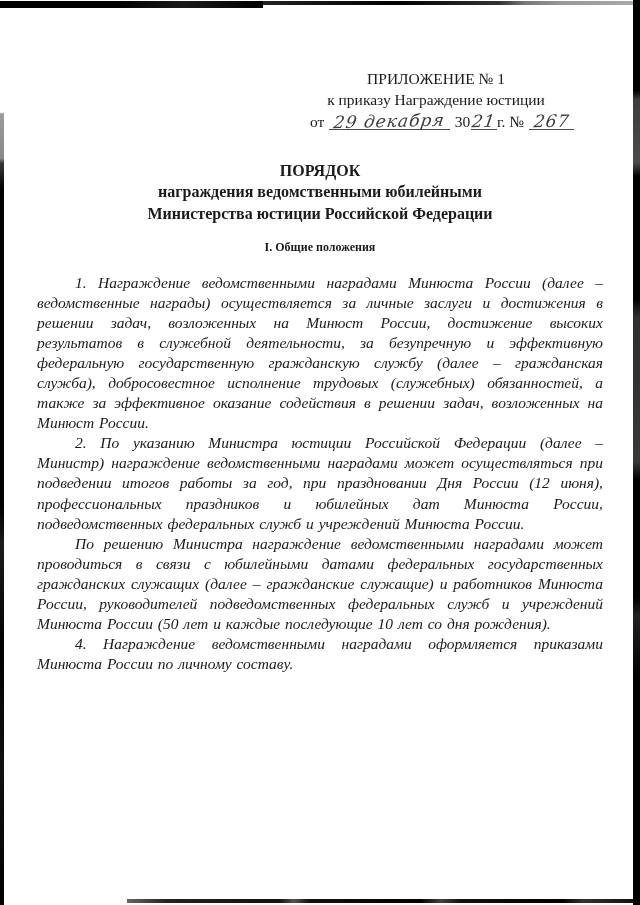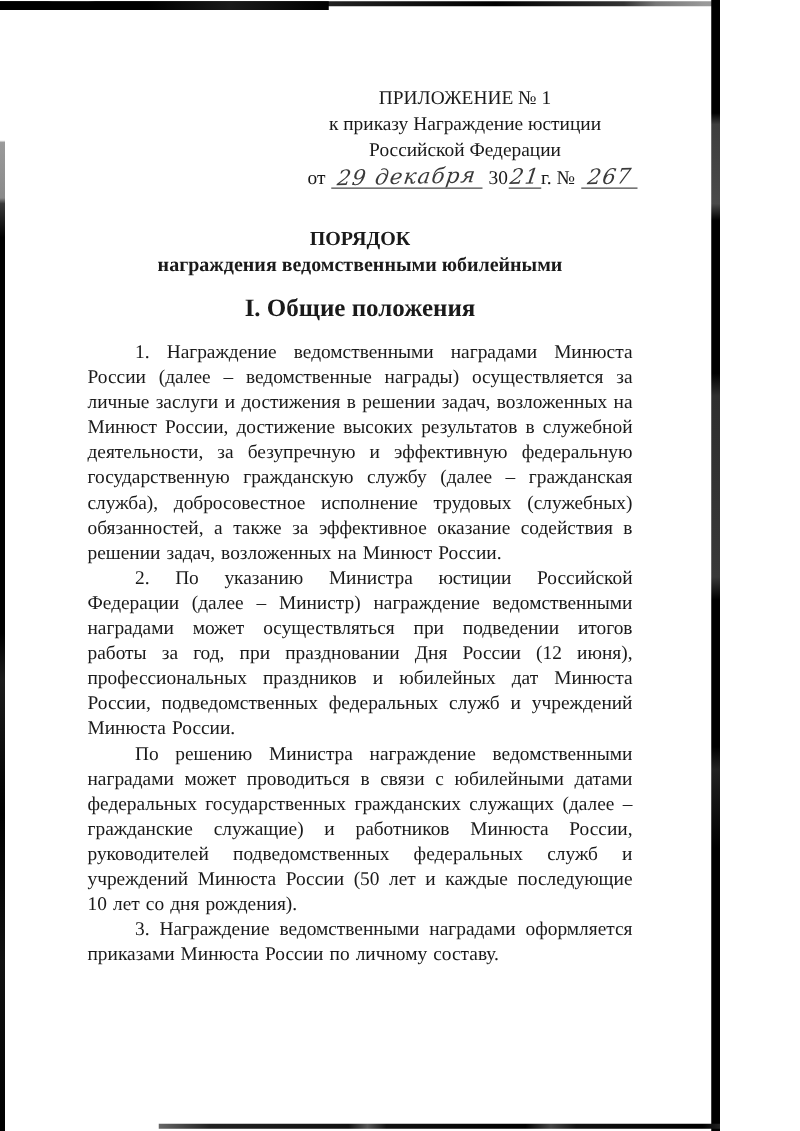--- a/index.html
+++ b/index.html
@@ -2,21 +2,21 @@
 <html><head>
 <meta charset="utf-8">
 <style>
   html, body {
     margin: 0;
     padding: 0;
     background: #ffffff;
   }
   .page {
     position: relative;
-    width: 576px;
+    width: 640px;
     height: 905px;
     background: #ffffff;
     overflow: hidden;
     font-family: "Liberation Serif", "DejaVu Serif", serif;
     color: #1a1a1a;
   }
 
   
   .artifact { position: absolute; pointer-events: none; }
   .top-bar {
@@ -74,83 +74,84 @@
   .blank {
     display: inline-block;
     border-bottom: 1.4px solid #4a4a4a;
     line-height: 15px;
     padding: 0 5px;
     margin: 0 1px;
   }
   .blank.narrow { padding: 0 1px; margin: 0 0 0 1px; }
 
   
-  .content { margin: 0 70px; }
+  .content { margin: 0 37px; }
   .title-block {
     margin-top: 28px;
     text-align: center;
     font-weight: bold;
     font-size: 16px;
     line-height: 21.5px;
   }
   .section-heading {
     margin-top: 13px;
     text-align: center;
     font-weight: bold;
-    font-size: 20px;
+    font-size: 12px;
     line-height: 21.5px;
   }
 
   
   .body-text {
     margin-top: 14px;
     font-size: 15.5px;
     line-height: 20.1px;
     text-align: justify;
     hyphens: none;
   }
   .body-text p {
     margin: 0;
     text-indent: 38px;
     word-spacing: 1px;
+    font-style: italic;
   }
 </style>
 </head>
 <body>
 
 <div class="page">
 
   <div class="artifact top-bar"></div>
   <div class="artifact top-bar-thick"></div>
   <div class="artifact left-bar"></div>
   <div class="artifact right-bar"></div>
   <div class="artifact bottom-bar"></div>
 
   <div class="header-block">
     <div>ПРИЛОЖЕНИЕ № 1</div>
     <div>к приказу Награждение юстиции</div>
-    <div>Российской Федерации</div>
     <div class="date-line">
       <span>от</span>
       <span class="blank"><span class="hw">29 декабря</span></span>
       <span>30</span><span class="blank narrow"><span class="hw">21</span></span><span>г. №</span>
       <span class="blank"><span class="hw">267</span></span>
     </div>
   </div>
 
   <div class="content">
 
     <div class="title-block">
       <div>ПОРЯДОК</div>
       <div>награждения ведомственными юбилейными</div>
+      <div>Министерства юстиции Российской Федерации</div>
     </div>
 
     <div class="section-heading">I. Общие положения</div>
 
     <div class="body-text">
       <p>1. Награждение ведомственными наградами Минюста России (далее – ведомственные награды) осуществляется за личные заслуги и достижения в решении задач, возложенных на Минюст России, достижение высоких результатов в служебной деятельности, за безупречную и эффективную федеральную государственную гражданскую службу (далее – гражданская служба), добросовестное исполнение трудовых (служебных) обязанностей, а также за эффективное оказание содействия в решении задач, возложенных на Минюст России.</p>
       <p>2. По указанию Министра юстиции Российской Федерации (далее – Министр) награждение ведомственными наградами может осуществляться при подведении итогов работы за год, при праздновании Дня России (12 июня), профессиональных праздников и юбилейных дат Минюста России, подведомственных федеральных служб и учреждений Минюста России.</p>
       <p>По решению Министра награждение ведомственными наградами может проводиться в связи с юбилейными датами федеральных государственных гражданских служащих (далее – гражданские служащие) и работников Минюста России, руководителей подведомственных федеральных служб и учреждений Минюста России (50 лет и каждые последующие 10 лет со дня рождения).</p>
-      <p>3. Награждение ведомственными наградами оформляется приказами Минюста России по личному составу.</p>
+      <p>4. Награждение ведомственными наградами оформляется приказами Минюста России по личному составу.</p>
     </div>
   </div>
 
 </div>
 
 </body></html>

